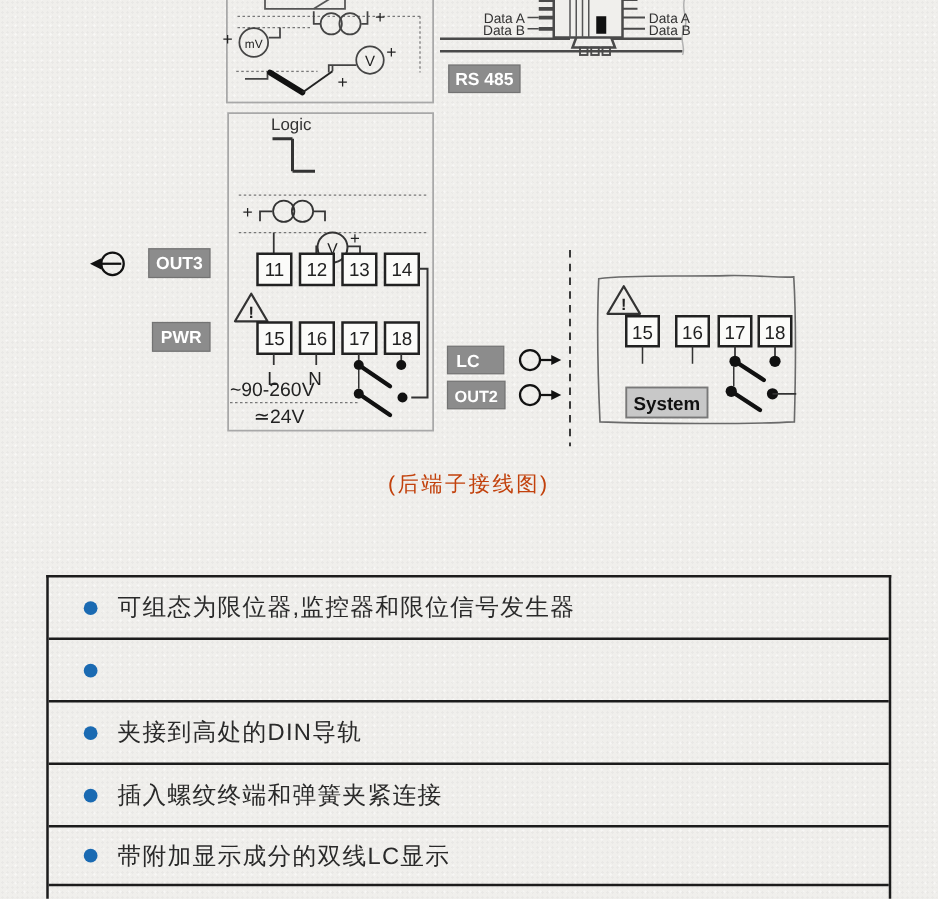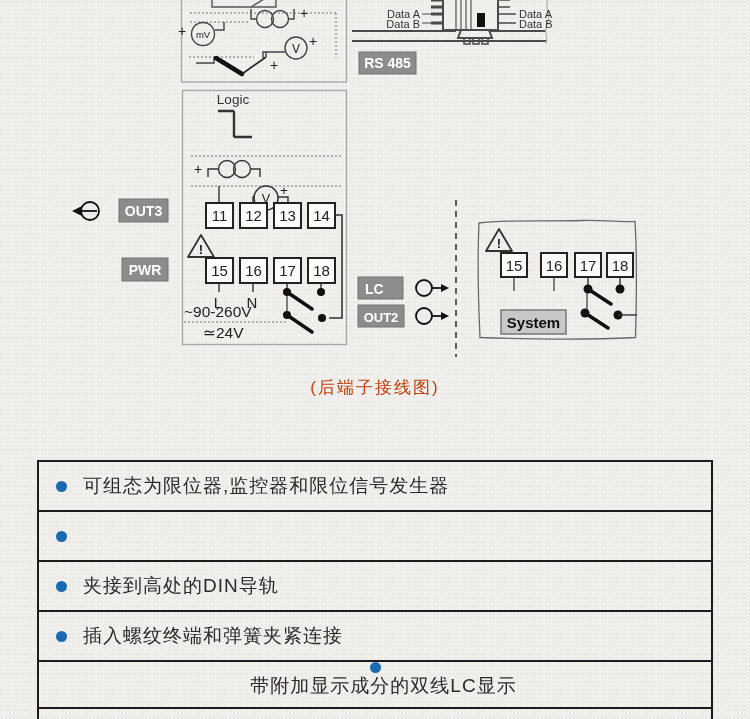--- a/index.html
+++ b/index.html
@@ -19,23 +19,23 @@
     position:absolute;left:0;top:376px;width:750px;text-align:center;
     font-size:17px;color:#c2410c;letter-spacing:2px;
   }
   .features{
     position:absolute;left:37px;top:460px;width:676px;height:259px;
     box-sizing:border-box;
     border-left:2px solid #1c1c1c;border-right:2px solid #1c1c1c;border-top:2px solid #1c1c1c;
   }
   .feat-row{
     height:50px;box-sizing:border-box;border-bottom:2px solid #1c1c1c;
-    display:flex;align-items:center;padding-left:17px;
-  }
-  .feat-row.last{height:47px;flex-direction:column;}
+    display:flex;align-items:center;padding-left:28px;
+  }
+  .feat-row.last{height:47px;}
   .feat-row .bullet{
     width:11px;height:11px;border-radius:50%;background:#1a6ab2;
     margin-right:16px;flex:0 0 auto;
   }
   .feat-row .txt{
     font-size:19px;color:#2a2a2a;letter-spacing:1px;white-space:nowrap;
   }
   .feat-partial{height:9px;}
 </style>
 </head>

